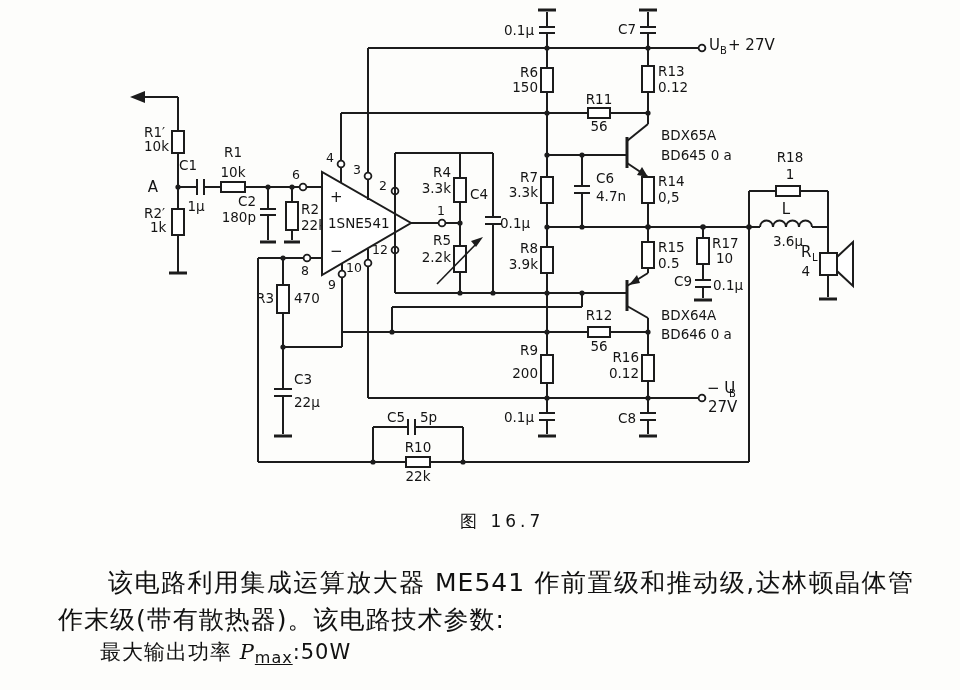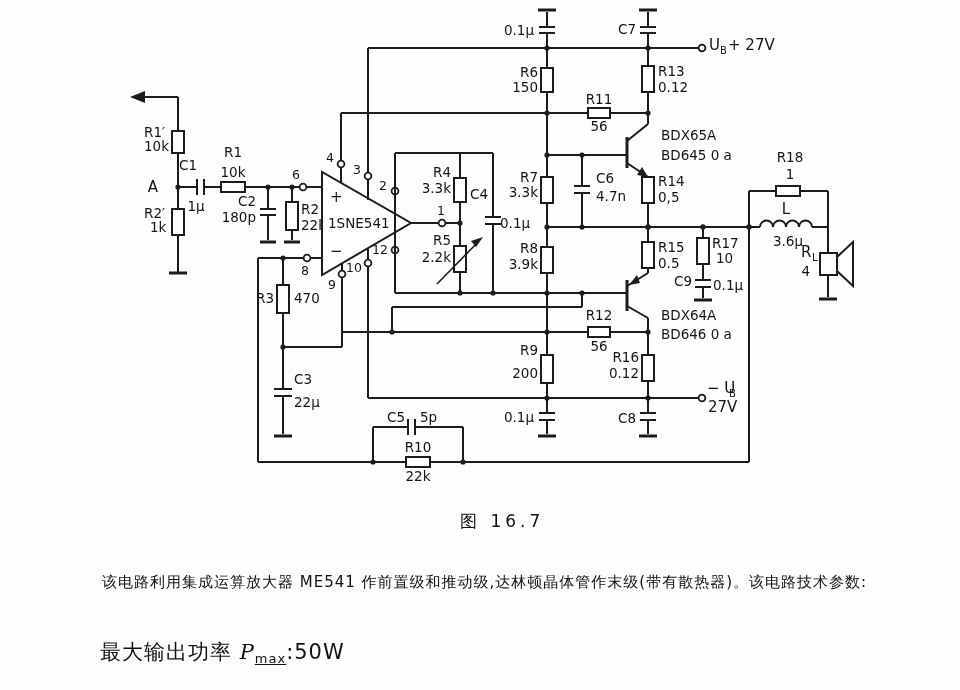--- a/index.html
+++ b/index.html
@@ -12,25 +12,25 @@
   .sub{font-size:10px;}
   .wire{stroke:#1c1c1c;stroke-width:2;fill:none;}
   .thin{stroke:#1c1c1c;stroke-width:1.6;fill:none;}
   .bar{stroke:#1c1c1c;stroke-width:3;fill:none;}
   .comp{fill:#fff;stroke:#1c1c1c;stroke-width:2;}
   .dot{fill:#1c1c1c;stroke:none;}
   .pinc{fill:#fff;stroke:#1c1c1c;stroke-width:1.8;}
   .arrow{fill:#1c1c1c;stroke:none;}
   .wm{font-size:25px;fill:#9a9a9a;opacity:.75;font-style:italic;letter-spacing:2px;}
   #caption{position:absolute;left:438px;top:510px;font-size:17px;letter-spacing:4px;margin-left:22px;}
-  #para1{position:absolute;left:72px;top:564px;width:856px;font-size:15px;line-height:37px;
+  #para1{position:absolute;left:58px;top:564px;width:856px;font-size:25px;line-height:37px;
          text-indent:2em;letter-spacing:1px;text-align:justify;}
   #para2{position:absolute;left:100px;top:638px;font-size:21px;letter-spacing:1px;}
   .pmax-sym{font-family:"DejaVu Serif",serif;font-style:italic;}
-  .pmax-sub{font-size:13px;vertical-align:-4px;text-decoration:underline;}
+  .pmax-sub{font-size:16px;vertical-align:-4px;text-decoration:underline;}
 </style>
 </head>
 <body>
 
 <div id="page">
 
 <svg width="960" height="545" viewBox="0 0 960 545">
 
   <g>
     <polygon class="arrow" points="130,97 145,91 145,103"></polygon>

